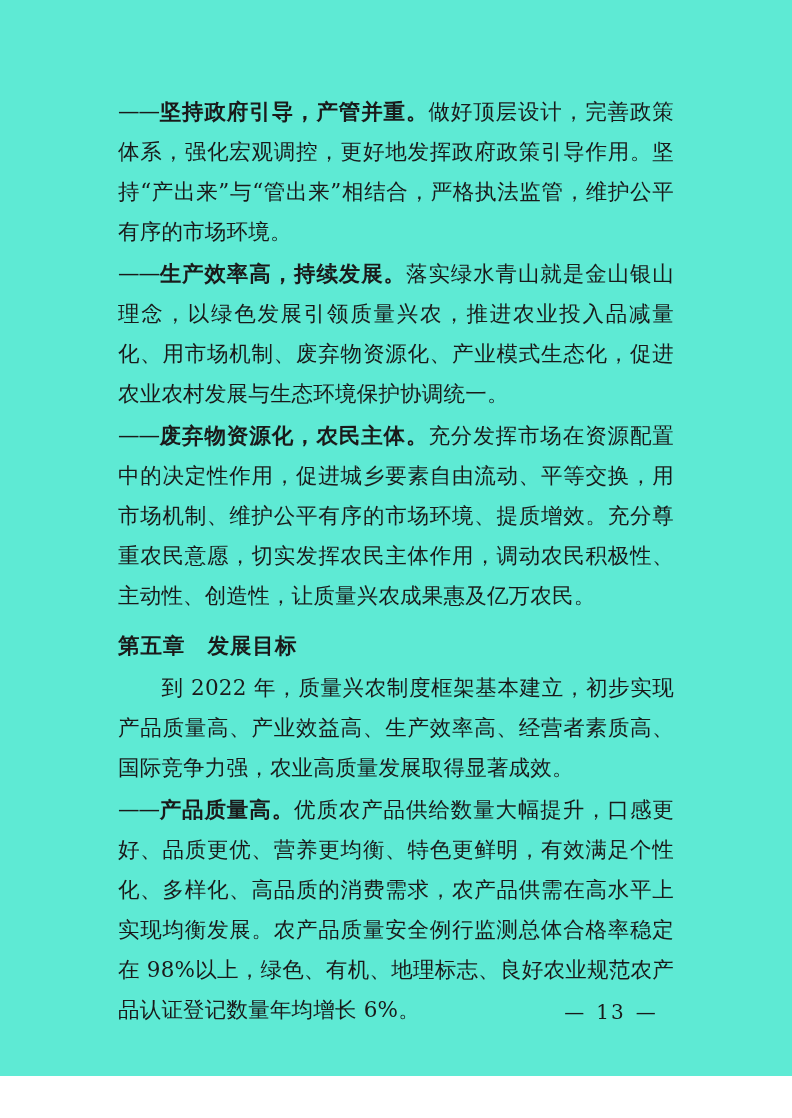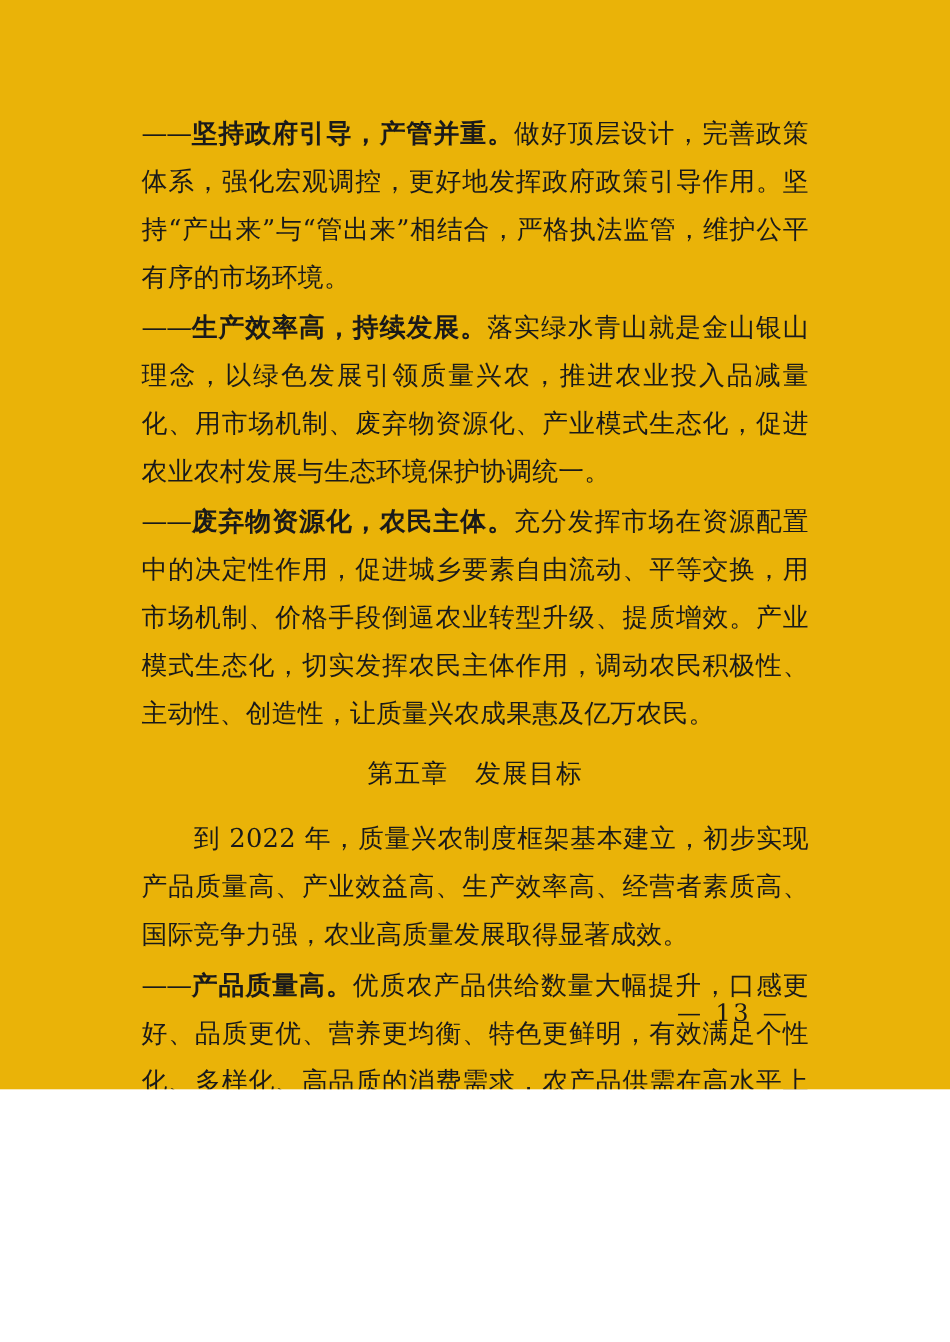--- a/index.html
+++ b/index.html
@@ -7,23 +7,23 @@
     padding: 0;
     background: #ffffff;
   }
   body {
     font-family: "DejaVu Serif", "Liberation Serif", serif;
     color: #1a1a1a;
   }
   .page {
     position: relative;
     width: 792px;
-    height: 908px;
+    height: 1076px;
     margin: 0 auto;
-    background: #eab308;
+    background: #5eead4;
     overflow: hidden;
     box-sizing: border-box;
   }
   .content {
     position: absolute;
     left: 118px;
     top: 92px;
     width: 556px;
   }
   .para {
@@ -39,23 +39,22 @@
   }
   .lead {
     font-weight: bold;
   }
   .dash {
     letter-spacing: -1px;
   }
   .chapter-title {
     font-size: 21.5px;
     line-height: 40px;
-    font-weight: normal;
-    text-align: center;
-    margin: 10px 0 14px 0;
+    font-weight: bold;
+    margin: 10px 0 2px 0;
     letter-spacing: 1px;
   }
   .chapter-title .gap {
     display: inline-block;
     width: 22px;
   }
   .page-number {
     position: absolute;
     left: 0;
     right: 0;
@@ -81,21 +80,21 @@
 
     <p class="para">
       <span class="dash">——</span><span class="lead">坚持政府引导，产管并重。</span><span>做好顶层设计，完善政策体系，强化宏观调控，更好地发挥政府政策引导作用。坚持“产出来”与“管出来”相结合，严格执法监管，维护公平有序的市场环境。</span>
     </p>
 
     <p class="para">
       <span class="dash">——</span><span class="lead">生产效率高，持续发展。</span><span>落实绿水青山就是金山银山理念，以绿色发展引领质量兴农，推进农业投入品减量化、用市场机制、废弃物资源化、产业模式生态化，促进农业农村发展与生态环境保护协调统一。</span>
     </p>
 
     <p class="para">
-      <span class="dash">——</span><span class="lead">废弃物资源化，农民主体。</span><span>充分发挥市场在资源配置中的决定性作用，促进城乡要素自由流动、平等交换，用市场机制、价格手段倒逼农业转型升级、提质增效。产业模式生态化，切实发挥农民主体作用，调动农民积极性、主动性、创造性，让质量兴农成果惠及亿万农民。</span>
+      <span class="dash">——</span><span class="lead">废弃物资源化，农民主体。</span><span>充分发挥市场在资源配置中的决定性作用，促进城乡要素自由流动、平等交换，用市场机制、维护公平有序的市场环境、提质增效。充分尊重农民意愿，切实发挥农民主体作用，调动农民积极性、主动性、创造性，让质量兴农成果惠及亿万农民。</span>
     </p>
 
     <h2 class="chapter-title">
       <span>第五章</span><span class="gap"></span><span>发展目标</span>
     </h2>
 
     <p class="para">
       <span style="display:inline-block;width:43px;"></span><span>到 2022 年，质量兴农制度框架基本建立，初步实现产品质量高、产业效益高、生产效率高、经营者素质高、国际竞争力强，农业高质量发展取得显著成效。</span>
     </p>
 

